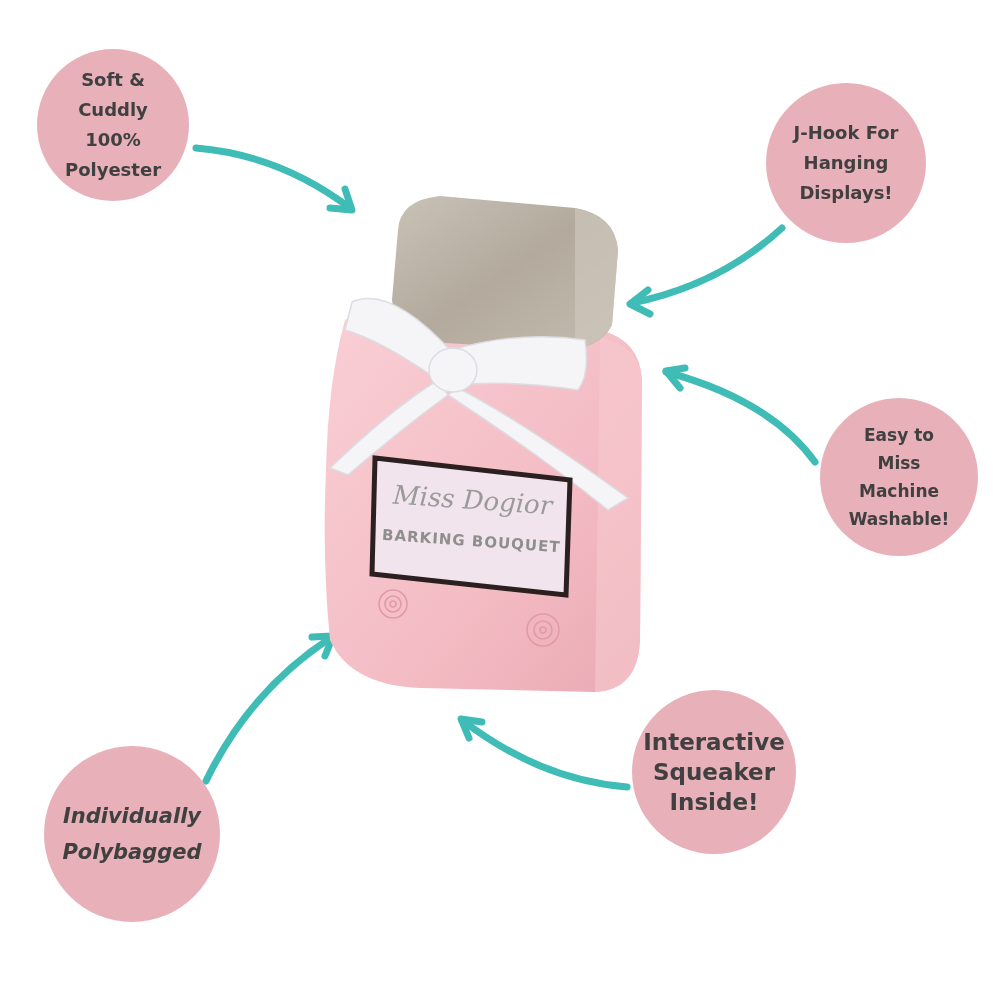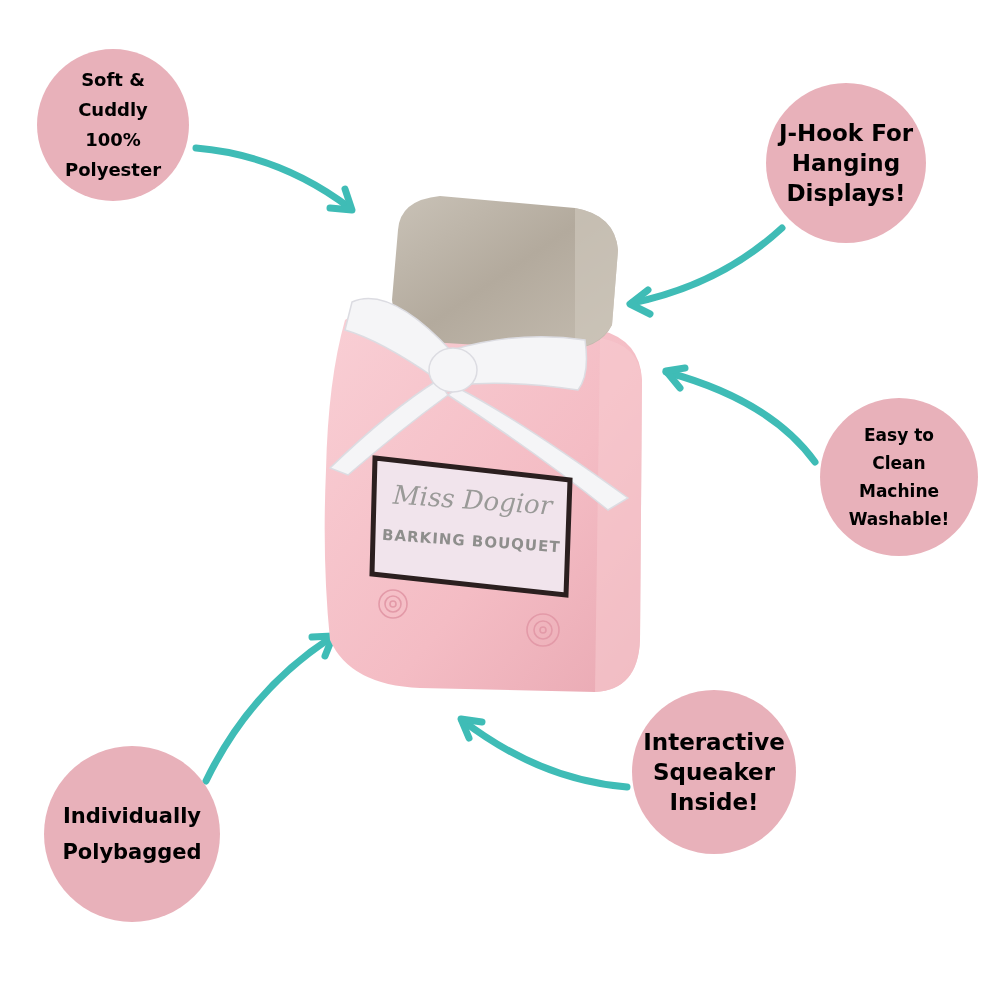--- a/index.html
+++ b/index.html
@@ -1,19 +1,19 @@
 <!DOCTYPE html>
 <html><head>
 <meta charset="utf-8">
 <style>
   html, body { margin:0; padding:0; }
   body { width:1000px; height:1000px; background:#ffffff; position:relative; overflow:hidden;
          font-family:"DejaVu Sans", sans-serif; }
   .bubble { position:absolute; border-radius:50%; background:#e8b1ba; display:flex;
-            align-items:center; justify-content:center; text-align:center; color:#000000;
+            align-items:center; justify-content:center; text-align:center; color:#404040;
             font-weight:bold; }
   .bubble span { display:block; white-space:pre-line; }
   svg.arrows { position:absolute; left:0; top:0; }
   .product { position:absolute; left:0; top:0; }
   .label-text1 { position:absolute; font-family:"DejaVu Serif", serif; font-style:italic;
                  color:#9a9a98; font-size:26px; transform:rotate(4deg); }
   .label-text2 { position:absolute; font-family:"DejaVu Sans", sans-serif; font-weight:bold;
                  color:#8e8e8c; font-size:15px; letter-spacing:1px; transform:rotate(4deg); }
 </style>
 </head>
@@ -82,35 +82,35 @@
 <div class="label-text1" style="left:393px; top:485px;">Miss Dogior</div>
 <div class="label-text2" style="left:382px; top:532px;">BARKING BOUQUET</div>
 
 <div class="bubble" style="left:37px; top:49px; width:152px; height:152px; font-size:18px; line-height:30px;">
   <span>Soft &amp;
 Cuddly
 100%
 Polyester</span>
 </div>
 
-<div class="bubble" style="left:766px; top:83px; width:160px; height:160px; font-size:23px; line-height:30px;">
+<div class="bubble" style="left:766px; top:83px; width:160px; height:160px; font-size:18px; line-height:30px;">
   <span>J-Hook For
 Hanging
 Displays!</span>
 </div>
 
 <div class="bubble" style="left:820px; top:398px; width:158px; height:158px; font-size:17px; line-height:28px;">
   <span>Easy to
-Clean
+Miss
 Machine
 Washable!</span>
 </div>
 
 <div class="bubble" style="left:632px; top:690px; width:164px; height:164px; font-size:23px; line-height:30px;">
   <span>Interactive
 Squeaker
 Inside!</span>
 </div>
 
-<div class="bubble" style="left:44px; top:746px; width:176px; height:176px; font-size:21px; line-height:36px;">
+<div class="bubble" style="left:44px; top:746px; width:176px; height:176px; font-size:21px; line-height:36px;font-style:italic;">
   <span>Individually
 Polybagged</span>
 </div>
 
 </body></html>

